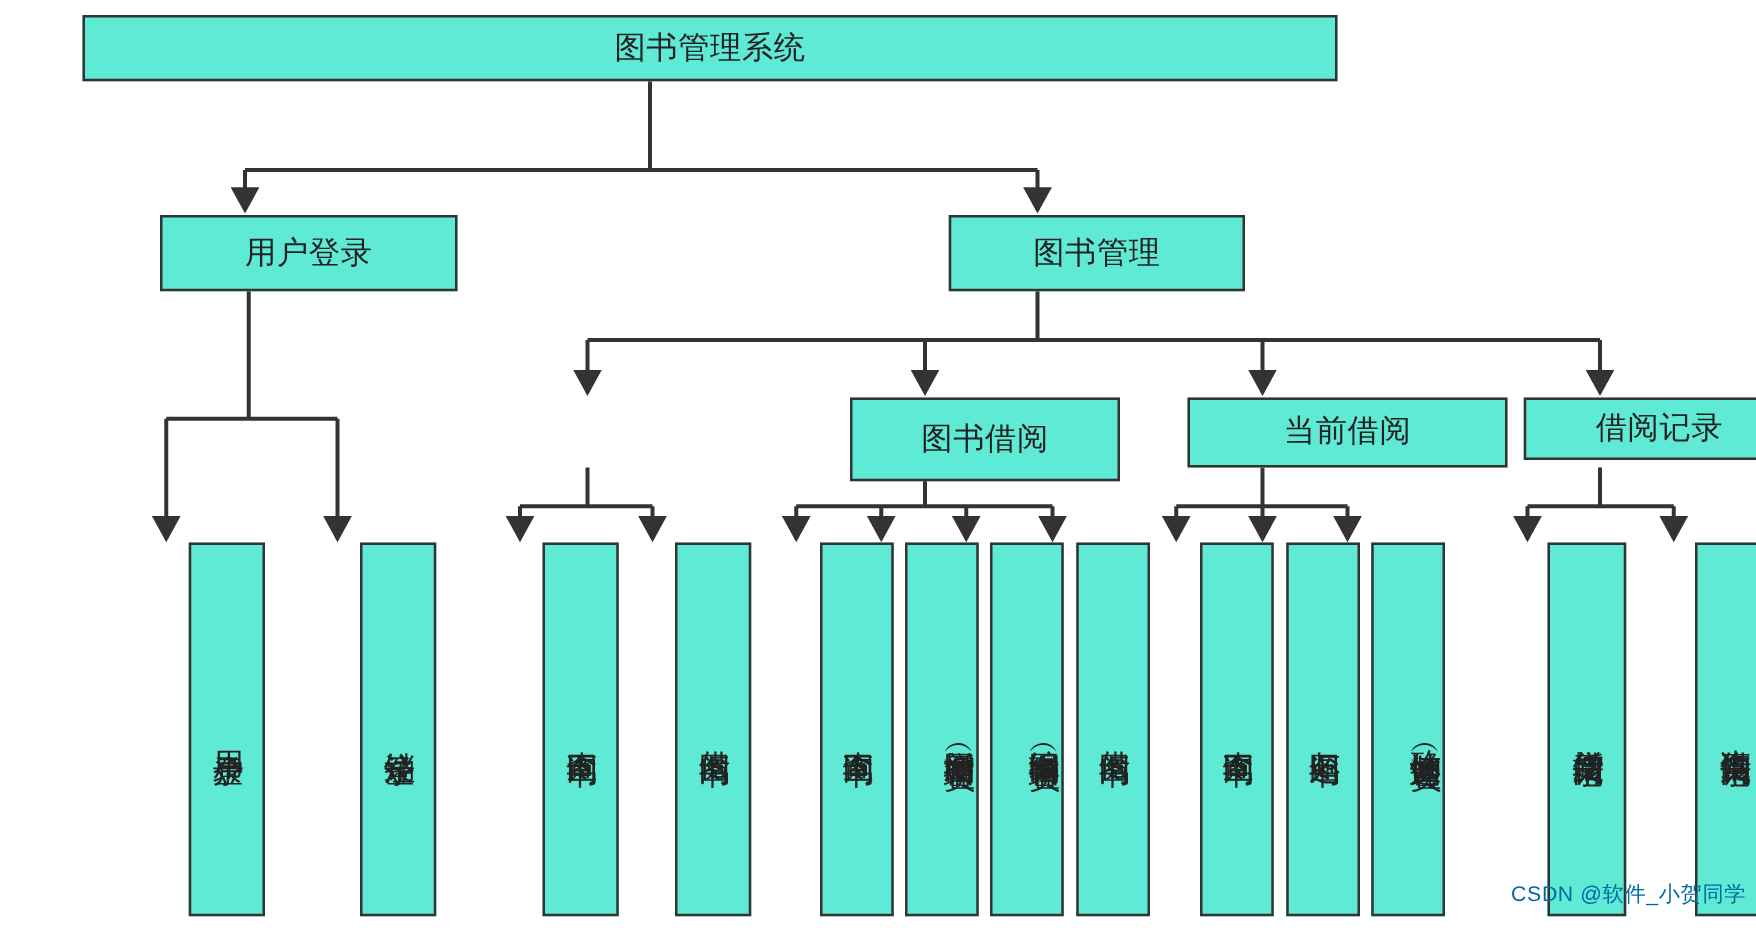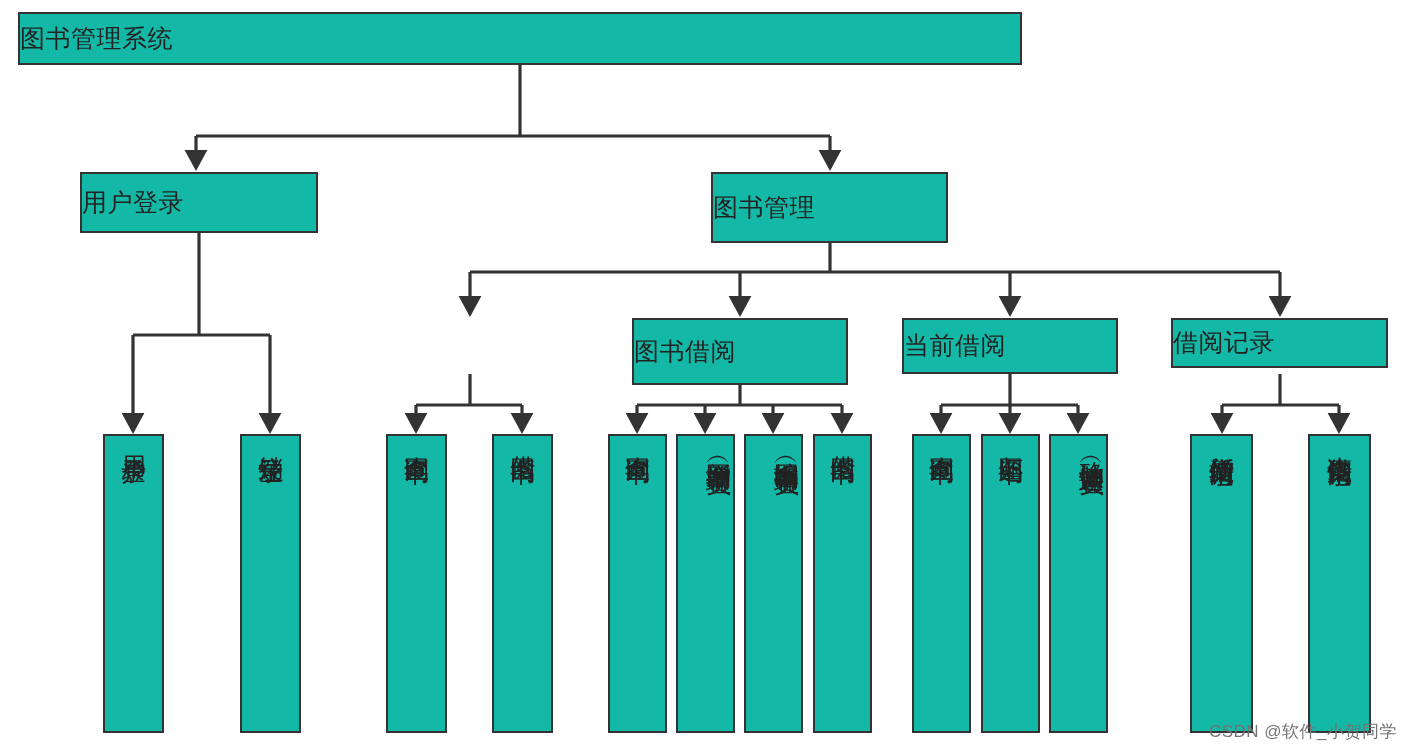--- a/index.html
+++ b/index.html
@@ -23,26 +23,27 @@
     left: 0;
     top: 0;
     width: 1405px;
     height: 747px;
     pointer-events: none;
   }
   .node {
     position: absolute;
     box-sizing: border-box;
     border: 2.4px solid #333333;
-    background: #14b8a6;
+    background: #5eead4;
     display: flex;
     align-items: center;
-    justify-content: flex-start;
+    justify-content: center;
     color: #222222;
     line-height: 1.18;
+    margin-left: 48px;
   }
   .node.horizontal {
     font-size: 25px;
     letter-spacing: 0.5px;
   }
   .node.vertical {
     writing-mode: vertical-rl;
     text-orientation: upright;
     font-size: 25px;
     letter-spacing: 1.5px;
@@ -51,23 +52,23 @@
   .node.vertical.top-aligned {
     align-items: flex-start;
     padding-top: 6px;
   }
   .node-label {
     display: block;
   }
   #watermark {
     position: absolute;
     right: 8px;
-    bottom: 4px;
+    bottom: 20px;
     font-size: 17px;
-    color: #737373;
+    color: #0369a1;
     letter-spacing: 0.5px;
     white-space: nowrap;
     user-select: none;
   }
 </style>
 </head>
 <body>
 
 <div id="diagram-root">
 
@@ -121,28 +122,28 @@
     </g>
   </svg>
 
   <div class="node horizontal" style="left:18px; top:12px; width:1004px; height:53px;">
     <span class="node-label">图书管理系统</span>
   </div>
 
   <div class="node horizontal" style="left:80px; top:172px; width:238px; height:61px;">
     <span class="node-label">用户登录</span>
   </div>
-  <div class="node horizontal" style="left:711px; top:172px; width:237px; height:71px;">
+  <div class="node horizontal" style="left:711px; top:172px; width:237px; height:61px;">
     <span class="node-label">图书管理</span>
   </div>
 
   <div class="node horizontal" style="left:632px; top:318px; width:216px; height:67px;">
     <span class="node-label">图书借阅</span>
   </div>
-  <div class="node horizontal" style="left:902px; top:318px; width:216px; height:56px;">
+  <div class="node horizontal" style="left:902px; top:318px; width:256px; height:56px;">
     <span class="node-label">当前借阅</span>
   </div>
   <div class="node horizontal" style="left:1171px; top:318px; width:217px; height:50px;">
     <span class="node-label">借阅记录</span>
   </div>
 
   <div class="node vertical" style="left:103px; top:434px; width:61px; height:299px;">
     <span class="node-label">用户登录</span>
   </div>
   <div class="node vertical" style="left:240px; top:434px; width:61px; height:299px;">

